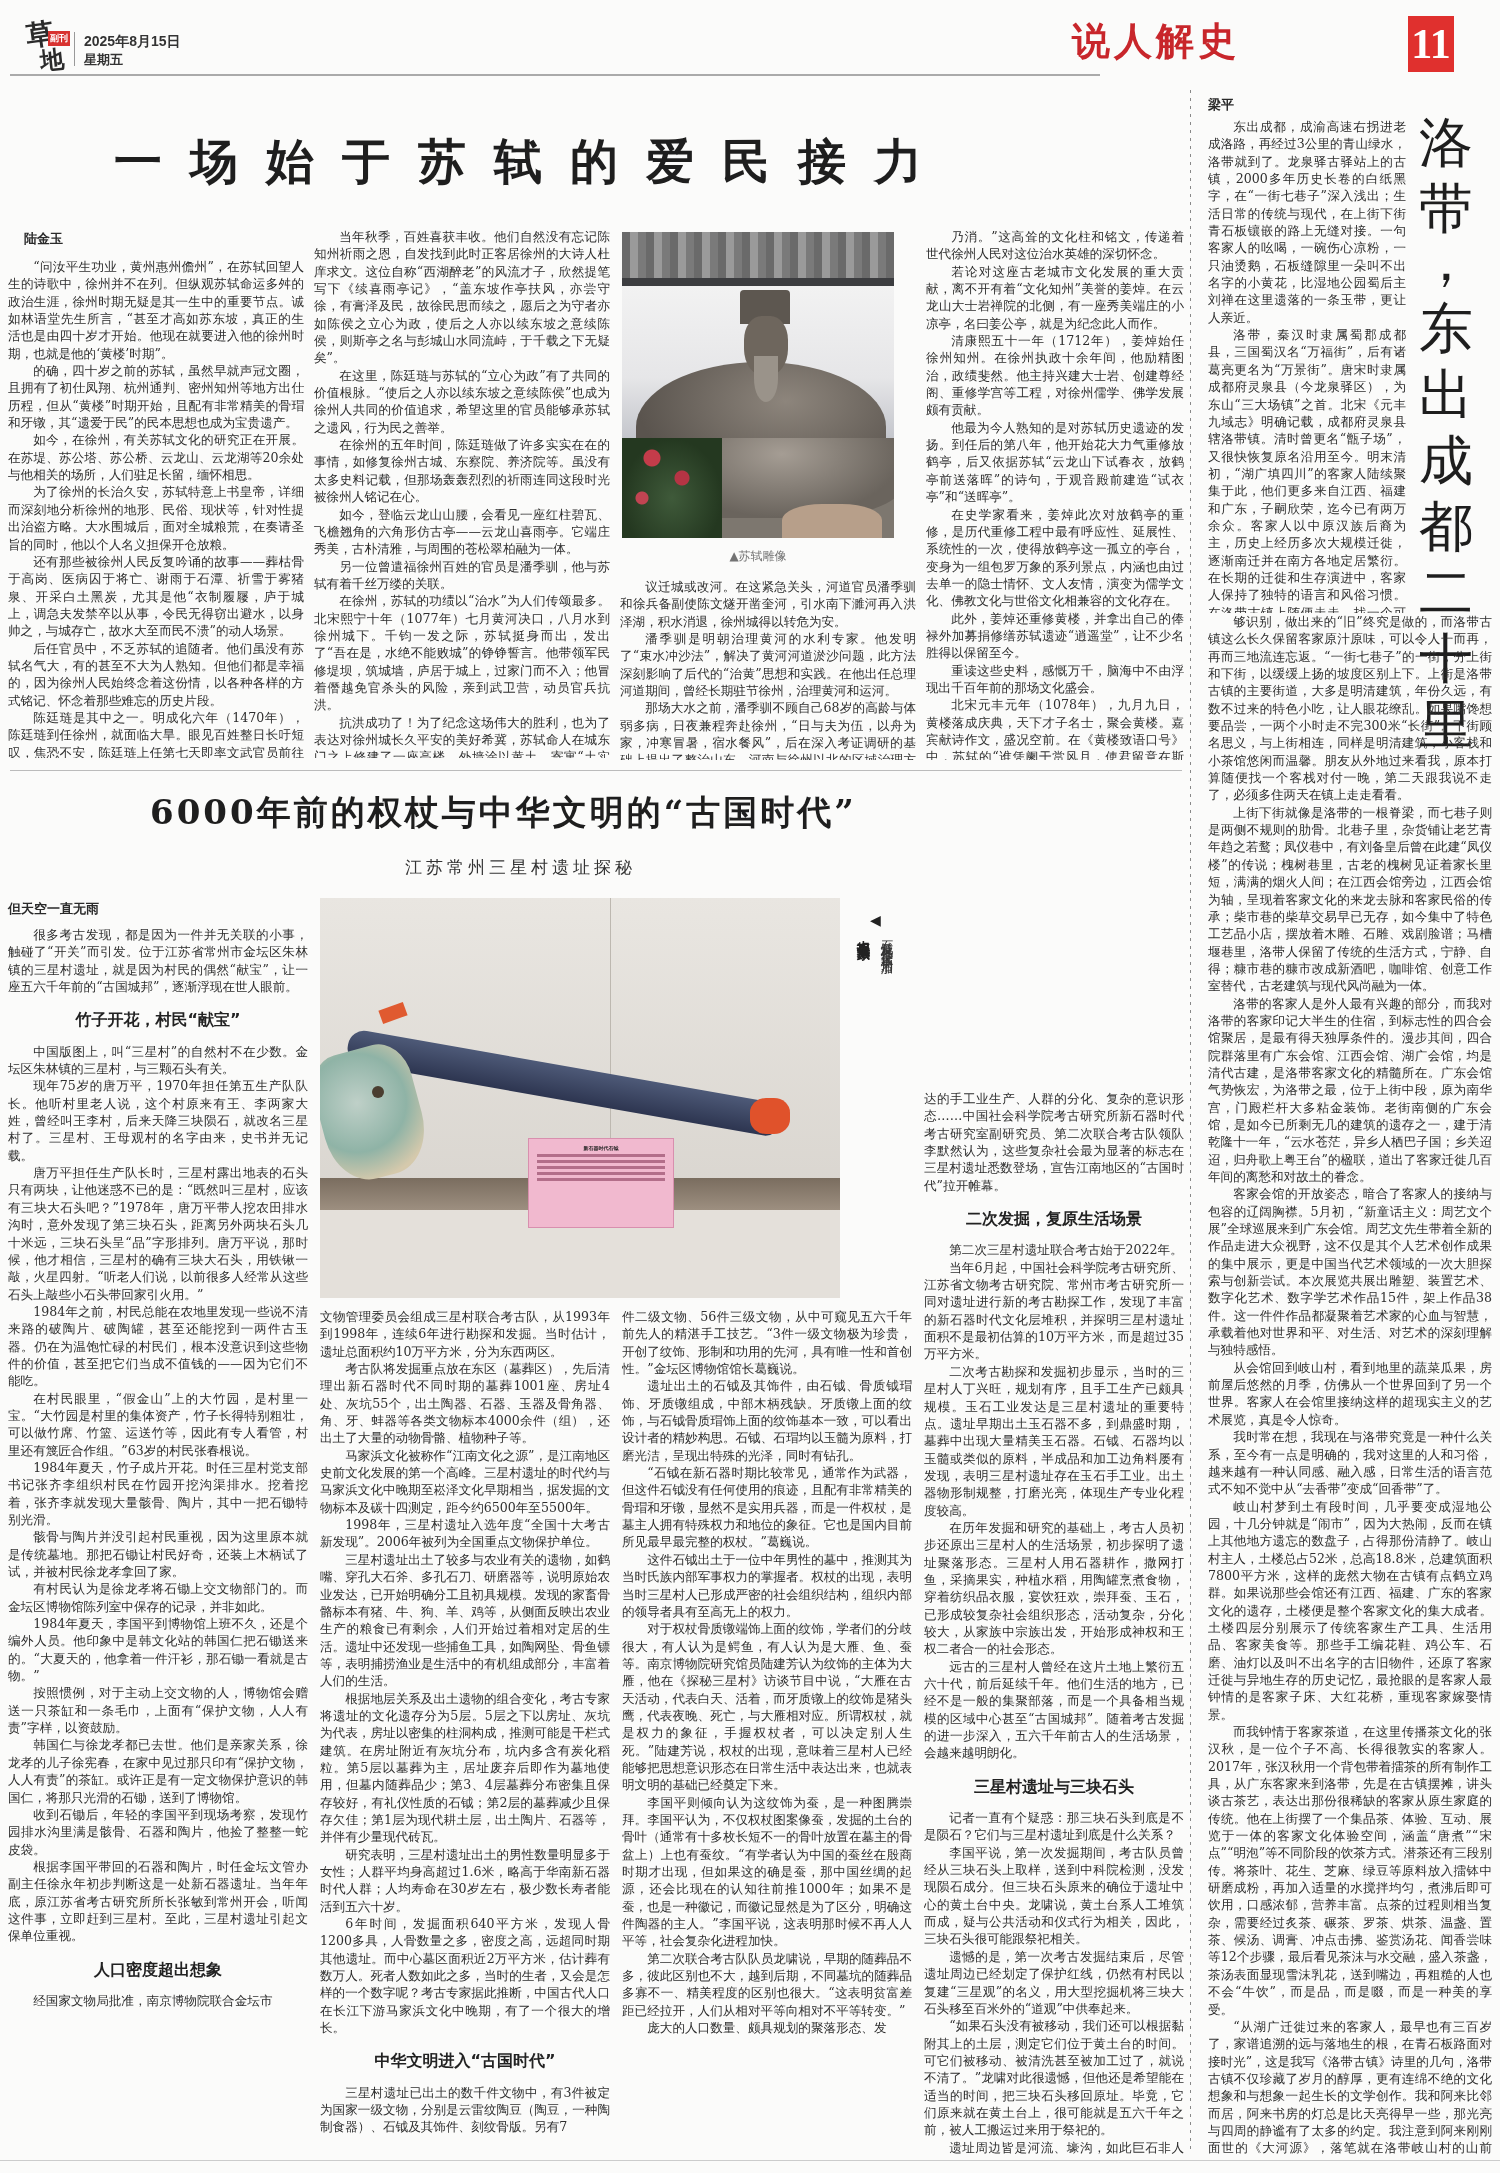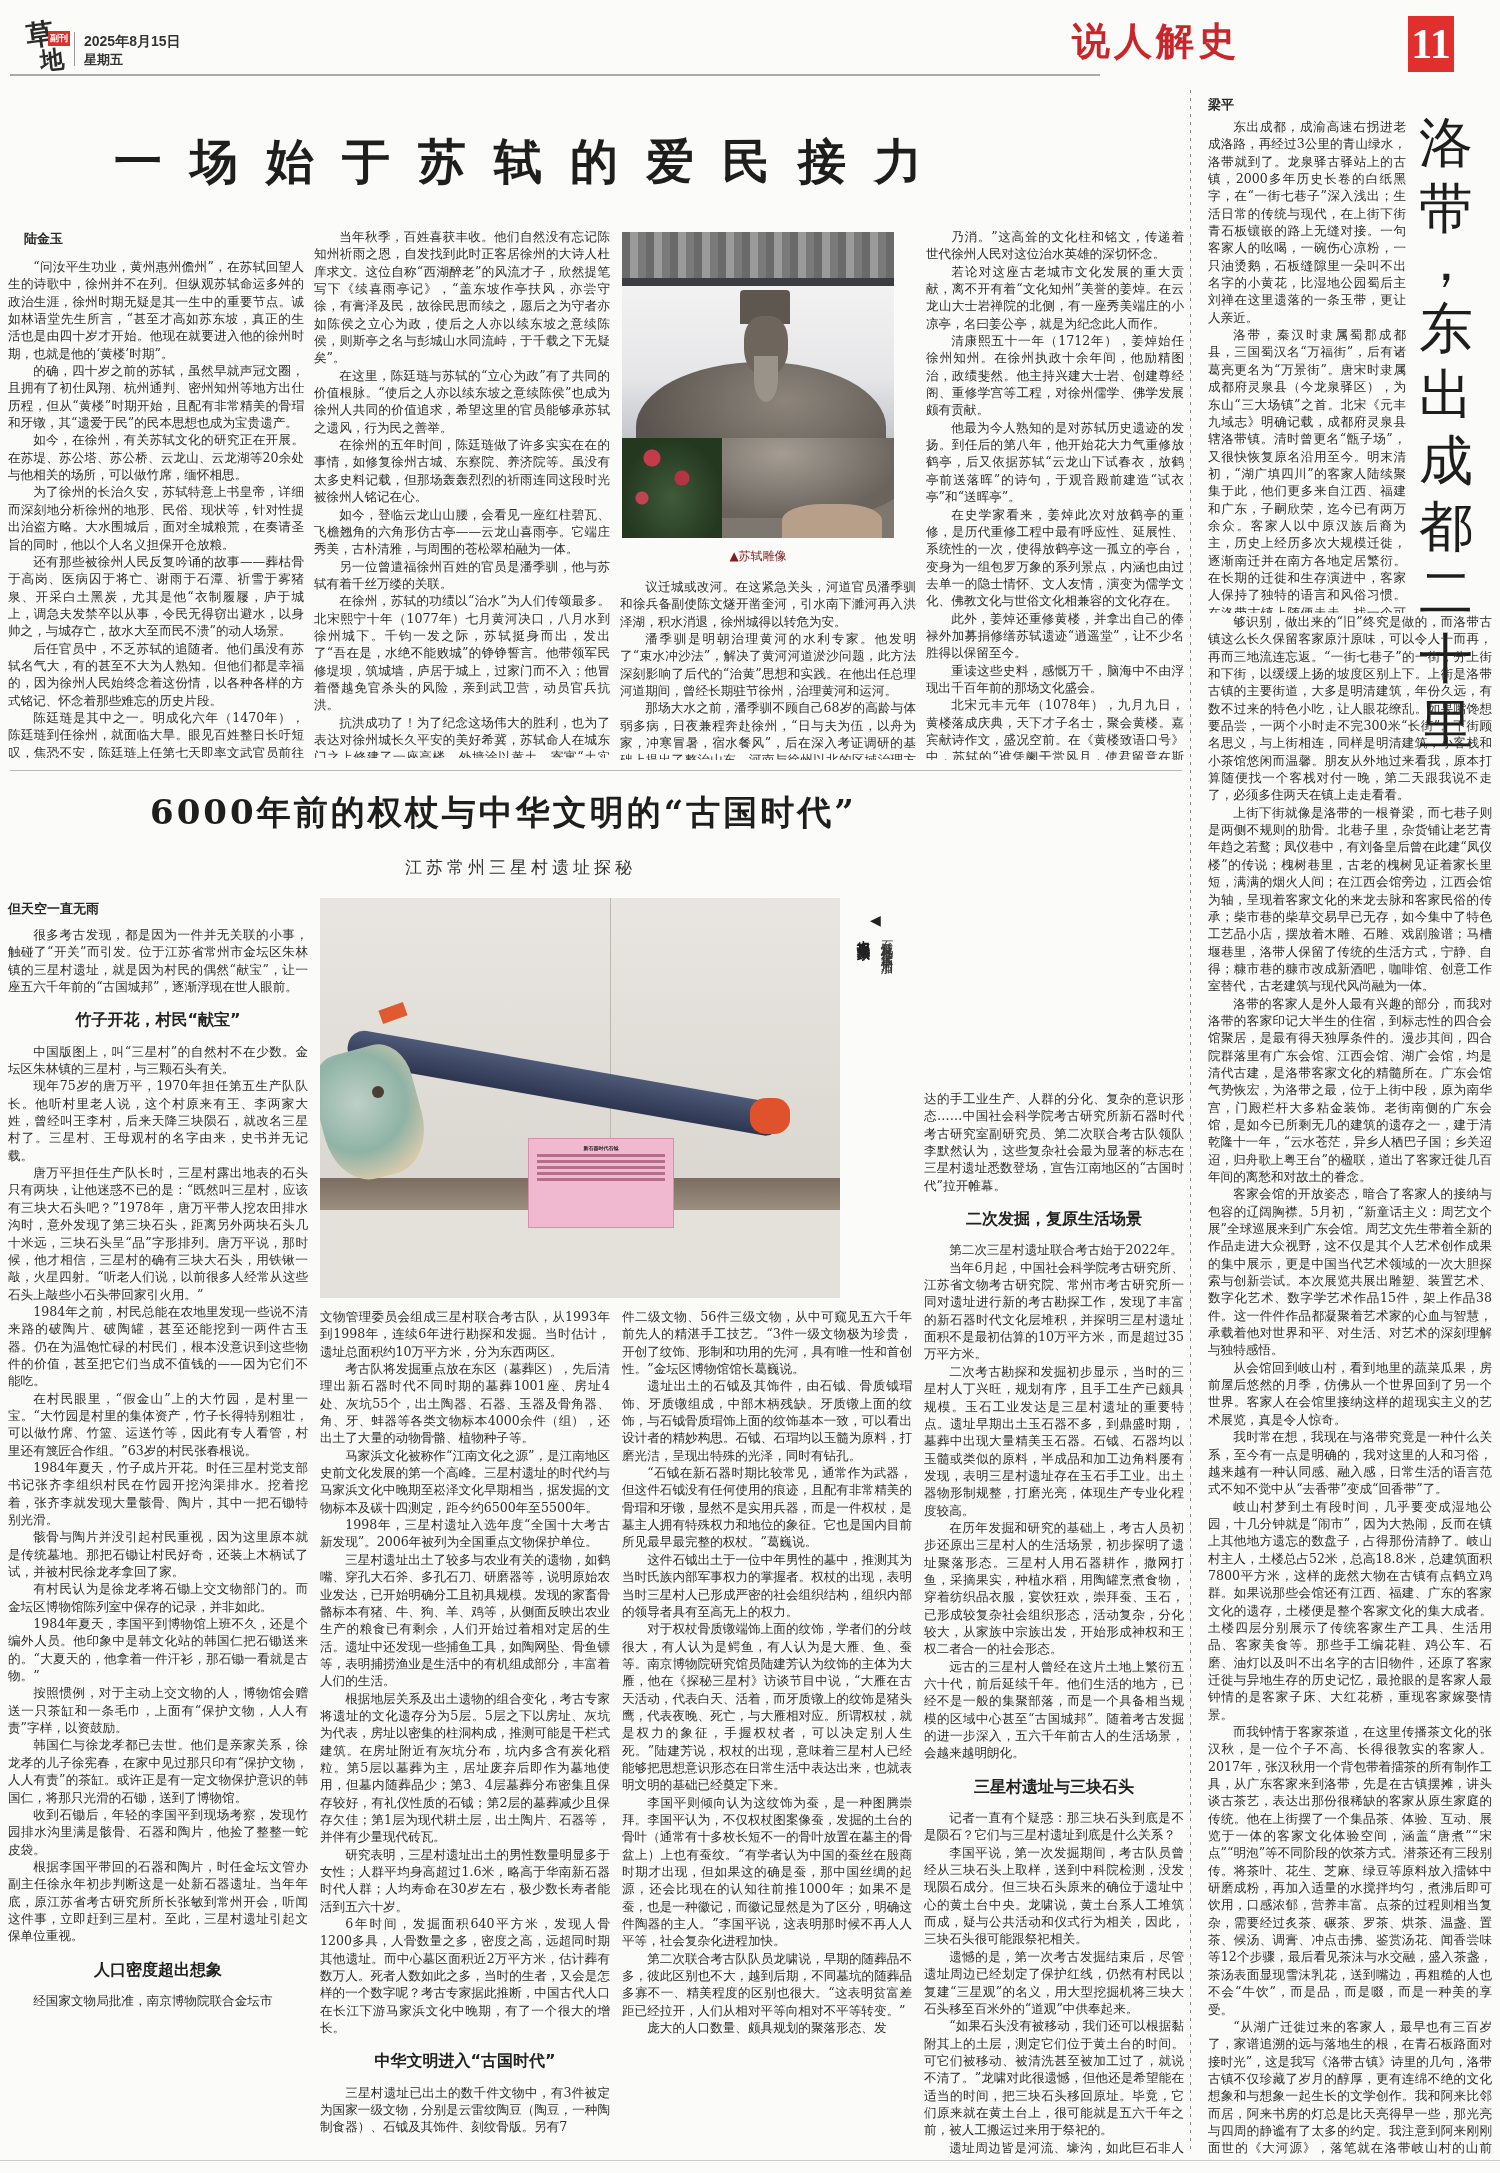--- a/index.html
+++ b/index.html
@@ -33,21 +33,21 @@
   .a1-photo .roofedge { position: absolute; left: 0; top: 46px; width: 100%; height: 8px; background: #3c3d40; }
   .a1-photo .wall { position: absolute; left: 0; top: 54px; width: 100%; height: 152px; background: linear-gradient(180deg, #f2f2f2 0%, #e6e6e8 60%, #c4c6cc 100%); }
   .a1-photo .statue-body { position: absolute; left: 14px; top: 130px; width: 250px; height: 130px; border-radius: 50% 50% 8px 8px; background: radial-gradient(ellipse at 60% 30%, #8d857c, #5a544e 70%); }
   .a1-photo .statue-head { position: absolute; left: 122px; top: 84px; width: 44px; height: 60px; border-radius: 40% 40% 45% 45%; background: #6e665d; }
   .a1-photo .statue-hat { position: absolute; left: 118px; top: 58px; width: 50px; height: 34px; background: #5d5750; border-radius: 4px 4px 0 0; }
   .a1-photo .beard { position: absolute; left: 132px; top: 124px; width: 24px; height: 46px; background: #9a938a; border-radius: 0 0 50% 50%; }
   .a1-photo2 { position: absolute; left: 622px; top: 438px; width: 272px; height: 100px; overflow: hidden; background: #7d776f; }
   .a1-photo2 .robe { position: absolute; left: 40px; top: 0; width: 240px; height: 80px; background: radial-gradient(ellipse at 50% 20%, #a59d94, #6a645d 70%); border-radius: 0 0 40% 20%; }
   .a1-photo2 .flowers { position: absolute; left: 0; top: 0; width: 100px; height: 100px; background: radial-gradient(circle at 30% 20%, #c43c4a 0 8px, transparent 9px), radial-gradient(circle at 60% 40%, #b53444 0 7px, transparent 8px), radial-gradient(circle at 20% 60%, #c14452 0 6px, transparent 7px), radial-gradient(ellipse at 50% 60%, #3f5a3a, #243820 70%); }
   .a1-photo2 .rock { position: absolute; left: 160px; top: 66px; width: 100px; height: 40px; background: #b79f8a; border-radius: 40% 40% 0 0; }
-  .a1-caption { position: absolute; left: 622px; top: 548px; width: 272px; text-align: center; font-size: 12px; color: #7f1d1d; }
+  .a1-caption { position: absolute; left: 622px; top: 548px; width: 272px; text-align: center; font-size: 12px; color: #737373; }
 
   
   .a2-title { position: absolute; left: 1414px; top: 110px; width: 64px; font-size: 54px; line-height: 66px; color: #1e1e1e; font-family: "DejaVu Serif", serif; text-align: center; }
   .a2-title span { display: block; }
   .a2-divider { position: absolute; left: 1190px; top: 90px; width: 1px; height: 2060px; background: repeating-linear-gradient(180deg, #888 0 3px, transparent 3px 8px); }
 
   
   .a3-divider { position: absolute; left: 10px; top: 770px; width: 1172px; height: 1px; background: #bbb; }
   .a3-title { position: absolute; left: 150px; top: 790px; font-size: 34px; font-weight: bold; letter-spacing: 3px; color: #1e1e1e; font-family: "DejaVu Serif", serif; white-space: nowrap; }
   .a3-subtitle { position: absolute; left: 405px; top: 856px; font-family: "DejaVu Sans", sans-serif; font-size: 17px; letter-spacing: 4px; color: #333; }
@@ -87,21 +87,21 @@
   <div class="section-title">说人解史</div>
   <div class="page-num">11</div>
 </div>
 
 <div class="a1-title">一场始于苏轼的爱民接力</div>
 <div class="byline" style="left:24px; top:230px;">陆金玉</div>
 
 <div class="col" id="a1c1" style="left:8px; top:258px; width:296px; height:500px;">
     <p>“问汝平生功业，黄州惠州儋州”，在苏轼回望人生的诗歌中，徐州并不在列。但纵观苏轼命运多舛的政治生涯，徐州时期无疑是其一生中的重要节点。诚如林语堂先生所言，“甚至才高如苏东坡，真正的生活也是由四十岁才开始。他现在就要进入他的徐州时期，也就是他的‘黄楼’时期”。</p>
     <p>的确，四十岁之前的苏轼，虽然早就声冠文圈，且拥有了初仕凤翔、杭州通判、密州知州等地方出仕历程，但从“黄楼”时期开始，且配有非常精美的骨瑁和牙镦，其“遗爱于民”的民本思想也成为宝贵遗产。</p>
-    <p>如今，在徐州，有关苏轼文化的研究正在开展。在苏堤、苏公塔、苏公桥、云龙山、云龙湖等20余处与他相关的场所，可以做竹席，缅怀相思。</p>
+    <p>如今，在徐州，有关苏轼文化的研究正在开展。在苏堤、苏公塔、苏公桥、云龙山、云龙湖等20余处与他相关的场所，人们驻足长留，缅怀相思。</p>
     <p>为了徐州的长治久安，苏轼特意上书皇帝，详细而深刻地分析徐州的地形、民俗、现状等，针对性提出治盗方略。大水围城后，面对全城粮荒，在奏请圣旨的同时，他以个人名义担保开仓放粮。</p>
     <p>还有那些被徐州人民反复吟诵的故事——葬枯骨于高岗、医病囚于将亡、谢雨于石潭、祈雪于雾猪泉、开采白土黑炭，尤其是他“衣制履屦，庐于城上，调急夫发禁卒以从事，令民无得窃出避水，以身帅之，与城存亡，故水大至而民不溃”的动人场景。</p>
     <p>后任官员中，不乏苏轼的追随者。他们虽没有苏轼名气大，有的甚至不大为人熟知。但他们都是幸福的，因为徐州人民始终念着这份情，以各种各样的方式铭记、怀念着那些难忘的历史片段。</p>
     <p>陈廷琏是其中之一。明成化六年（1470年），陈廷琏到任徐州，就面临大旱。眼见百姓整日长吁短叹，焦恐不安，陈廷琏上任第七天即率文武官员前往城东南的石佛寺求雨，但天空一直无雨。他不甘心，又到云龙山祈雨，情真意切地向上苍祷告：“请降雨救民，官员愿意受罚。”话音刚落，天降大雨，百姓欢呼雀跃，连呼“大守真好官”。</p>
   </div>
 <div class="col" id="a1c2" style="left:314px; top:228px; width:296px; height:530px;">
     <p>当年秋季，百姓喜获丰收。他们自然没有忘记陈知州祈雨之恩，自发找到此时正客居徐州的大诗人杜庠求文。这位自称“西湖醉老”的风流才子，欣然提笔写下《续喜雨亭记》，“盖东坡作亭扶风，亦尝守徐，有膏泽及民，故徐民思而续之，愿后之为守者亦如陈侯之立心为政，使后之人亦以续东坡之意续陈侯，则斯亭之名与彭城山水同流峙，于千载之下无疑矣”。</p>
     <p>在这里，陈廷琏与苏轼的“立心为政”有了共同的价值根脉。“使后之人亦以续东坡之意续陈侯”也成为徐州人共同的价值追求，希望这里的官员能够承苏轼之遗风，行为民之善举。</p>
     <p>在徐州的五年时间，陈廷琏做了许多实实在在的事情，如修复徐州古城、东察院、养济院等。虽没有太多史料记载，但那场轰轰烈烈的祈雨连同这段时光被徐州人铭记在心。</p>
     <p>如今，登临云龙山山腰，会看见一座红柱碧瓦、飞檐翘角的六角形仿古亭——云龙山喜雨亭。它端庄秀美，古朴清雅，与周围的苍松翠柏融为一体。</p>

